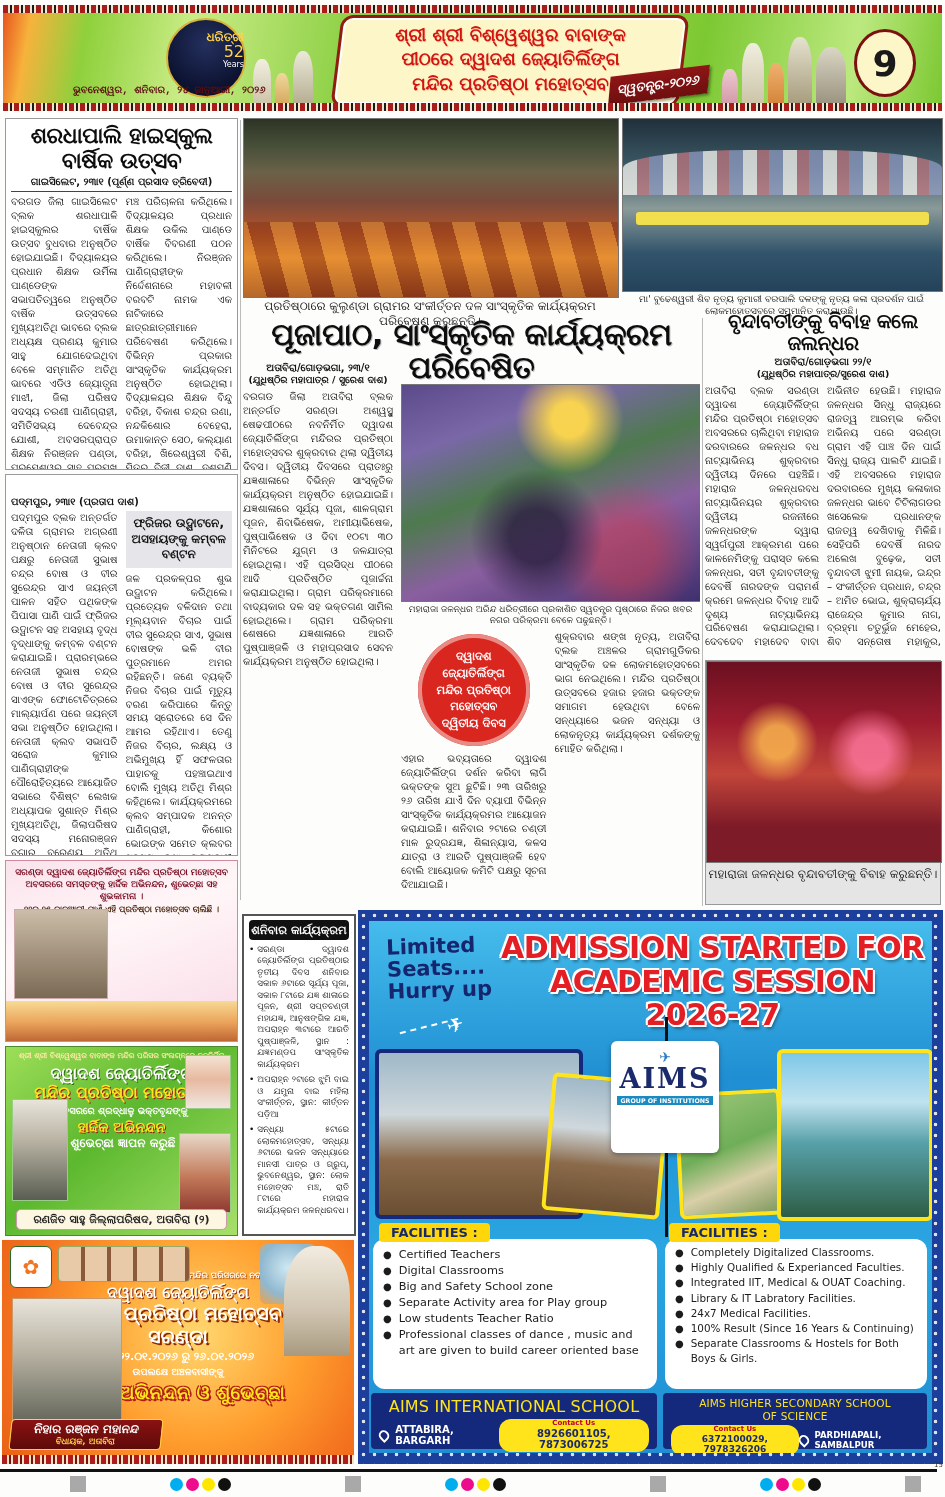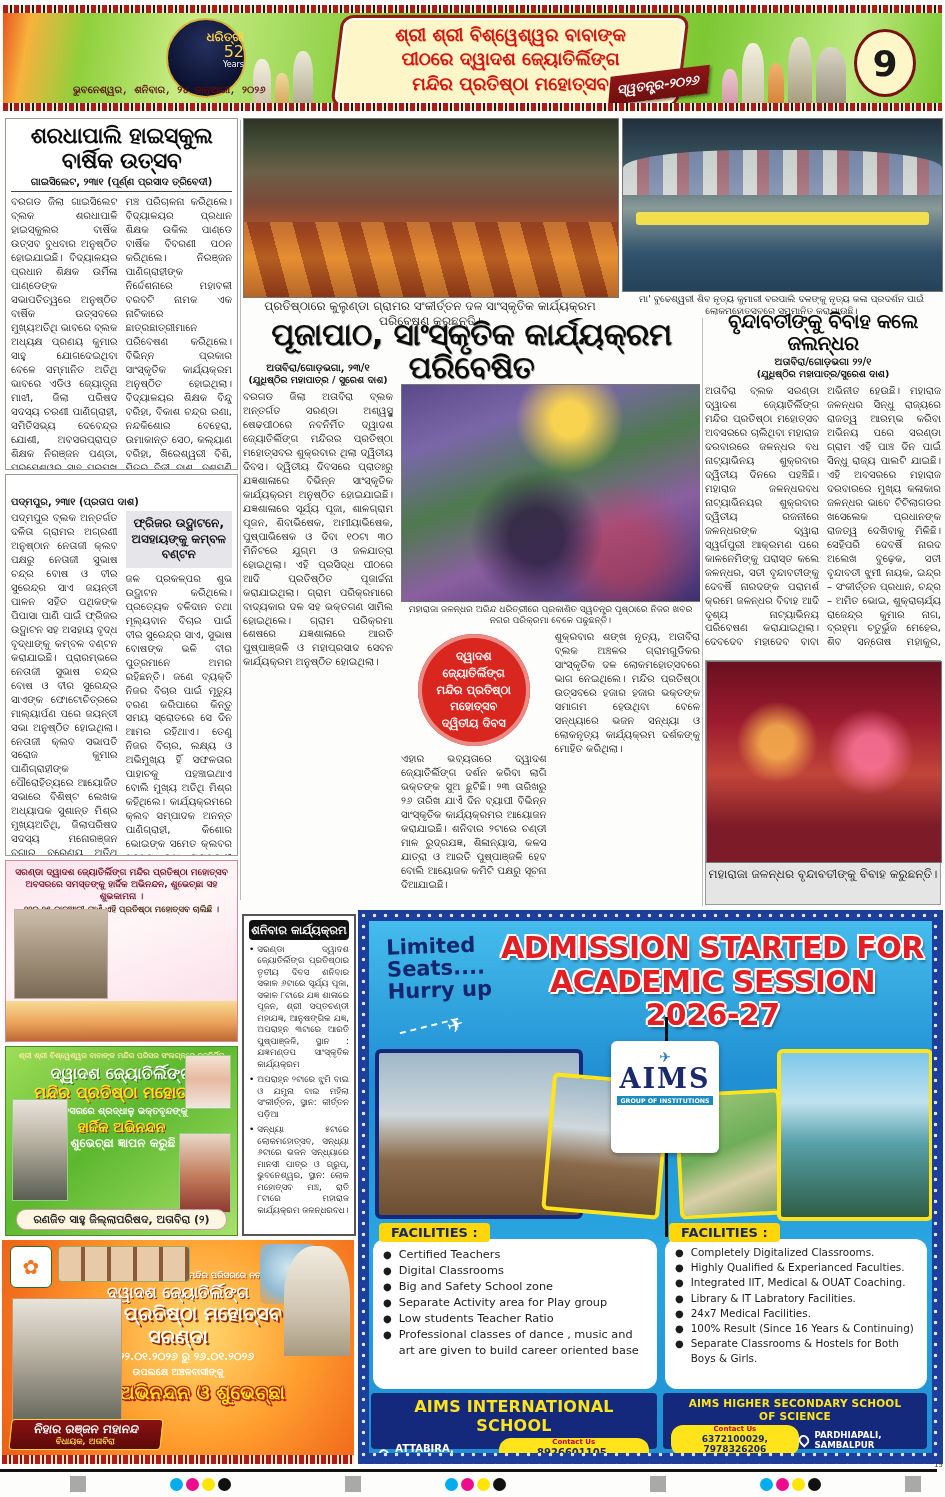--- a/index.html
+++ b/index.html
@@ -87,21 +87,21 @@
   .ad-pink .tstrip{position:absolute;left:0;right:0;bottom:0;height:40px;
     background:linear-gradient(180deg,#f7d98a,#e89b4a 55%,#b85a20);opacity:.9;}
   .ad-green{left:5px;top:1046px;width:233px;height:190px;border:1px solid #4a8a2a;
     background:linear-gradient(140deg,#9ede58,#5cb82e 45%,#a7e06a);}
   .ad-green .small{font-size:7.5px;color:#ffe9a8;text-align:center;margin-top:4px;font-weight:bold;}
   .ad-green .t1{font-size:16px;font-weight:bold;color:#fff;text-align:center;text-shadow:1px 1px 0 #2a6a10;margin-top:3px;}
   .ad-green .t2{font-size:16px;font-weight:bold;color:#ffe31b;text-align:center;text-shadow:1px 1px 0 #9a1a1a;}
   .ad-green .s1{font-size:9.5px;font-weight:bold;color:#fff;text-align:center;margin-top:3px;}
   .ad-green .w1{font-size:14px;font-weight:bold;color:#ffe31b;text-align:center;text-shadow:1px 1px 0 #9a1a1a;margin-top:2px;}
   .ad-green .w2{font-size:12px;font-weight:bold;color:#fff;text-align:center;}
-  .ad-green .gfoot{position:absolute;left:10px;right:10px;bottom:5px;background:#fdf6e0;border-radius:10px;
+  .ad-green .gfoot{position:absolute;left:10px;right:10px;bottom:5px;background:#fdf6e0;border-radius:5px;
     font-size:11px;font-weight:bold;color:#222;text-align:center;padding:3px 0;border:1px solid #c9a;}
   .ad-green .gman{position:absolute;left:6px;top:52px;width:54px;height:100px;border:1px solid #9c8;}
   .ad-green .gwoman{position:absolute;right:6px;top:86px;width:50px;height:78px;border:1px solid #9c8;}
   .ad-green .gcm{position:absolute;right:6px;top:8px;width:44px;height:52px;border:1px solid #9c8;}
   .ad-orange{left:2px;top:1240px;width:352px;height:224px;
     background:radial-gradient(circle at 56% 42%,#ffd76e,#ff9e2e 45%,#f4731f 76%,#e85f14);}
   .ad-orange .checker2{position:absolute;left:0;right:0;bottom:0;height:9px;
     background:repeating-linear-gradient(90deg,#b01c1c 0 5px,#f7e2c0 5px 7px,#7a1010 7px 9px,#f7e2c0 9px 11px);}
   .ad-orange .top{font-size:8.5px;font-weight:bold;color:#fff;text-align:center;margin-top:30px;text-shadow:1px 1px 1px #a04000;}
   .ad-orange .t1{font-size:16px;font-weight:bold;color:#fff;text-align:center;text-shadow:1px 1px 0 #8a2a00;margin-top:2px;}
@@ -142,21 +142,21 @@
   .aims-logo .plane2{color:#2a7ac0;font-size:14px;margin-top:8px;}
   .aims-logo .nm{font-family:"DejaVu Serif",serif;font-size:27px;font-weight:bold;color:#1b2a6b;letter-spacing:2px;line-height:1;}
   .aims-logo .sub{font-size:6.3px;font-weight:bold;color:#fff;background:#1b8ac0;margin:4px 6px 0;padding:1px 0;}
   .aims-ph{position:absolute;border:4px solid #ffe31b;border-radius:6px;}
   .fac-card{position:absolute;background:#fff;border-radius:12px;padding:8px 10px 6px;box-sizing:border-box;}
   .fac-chip{position:absolute;background:#ffd60a;color:#172a66;font-weight:bold;font-size:13px;
     padding:2px 12px;border-radius:4px;z-index:6;}
   .fitem{display:flex;gap:7px;font-size:11.3px;line-height:1.42;color:#1c1c1c;}
   .fitem .b{font-size:10px;margin-top:1px;}
   .sch-bar{position:absolute;background:#14297c;border-radius:4px;box-sizing:border-box;padding:4px 8px;}
-  .sch-name{color:#ffe31b;font-weight:bold;text-align:center;letter-spacing:.2px;}
+  .sch-name{color:#ffe31b;font-weight:normal;text-align:center;letter-spacing:.2px;}
   .sch-row{display:flex;align-items:center;justify-content:space-between;margin-top:3px;}
   .loc{display:flex;align-items:center;gap:6px;color:#fff;font-weight:bold;font-size:10px;}
   .pin{width:7px;height:7px;border:2px solid #fff;border-radius:50% 50% 50% 0;transform:rotate(-45deg);}
   .cpill{background:#ffe31b;border-radius:12px;text-align:center;padding:1px 10px;}
   .cpill .cl{font-size:7px;font-weight:bold;color:#b03;line-height:1.1;}
   .cpill .cn{font-size:10px;font-weight:bold;color:#1b2a6b;line-height:1.15;}
   
   .bottom-rule{position:absolute;left:0;right:8px;top:1469px;height:3px;background:#111;}
   .pg15{position:absolute;right:2px;top:1461px;font-size:7px;color:#333;}
   .regdot{position:absolute;top:1478px;width:13px;height:13px;border-radius:50%;}

